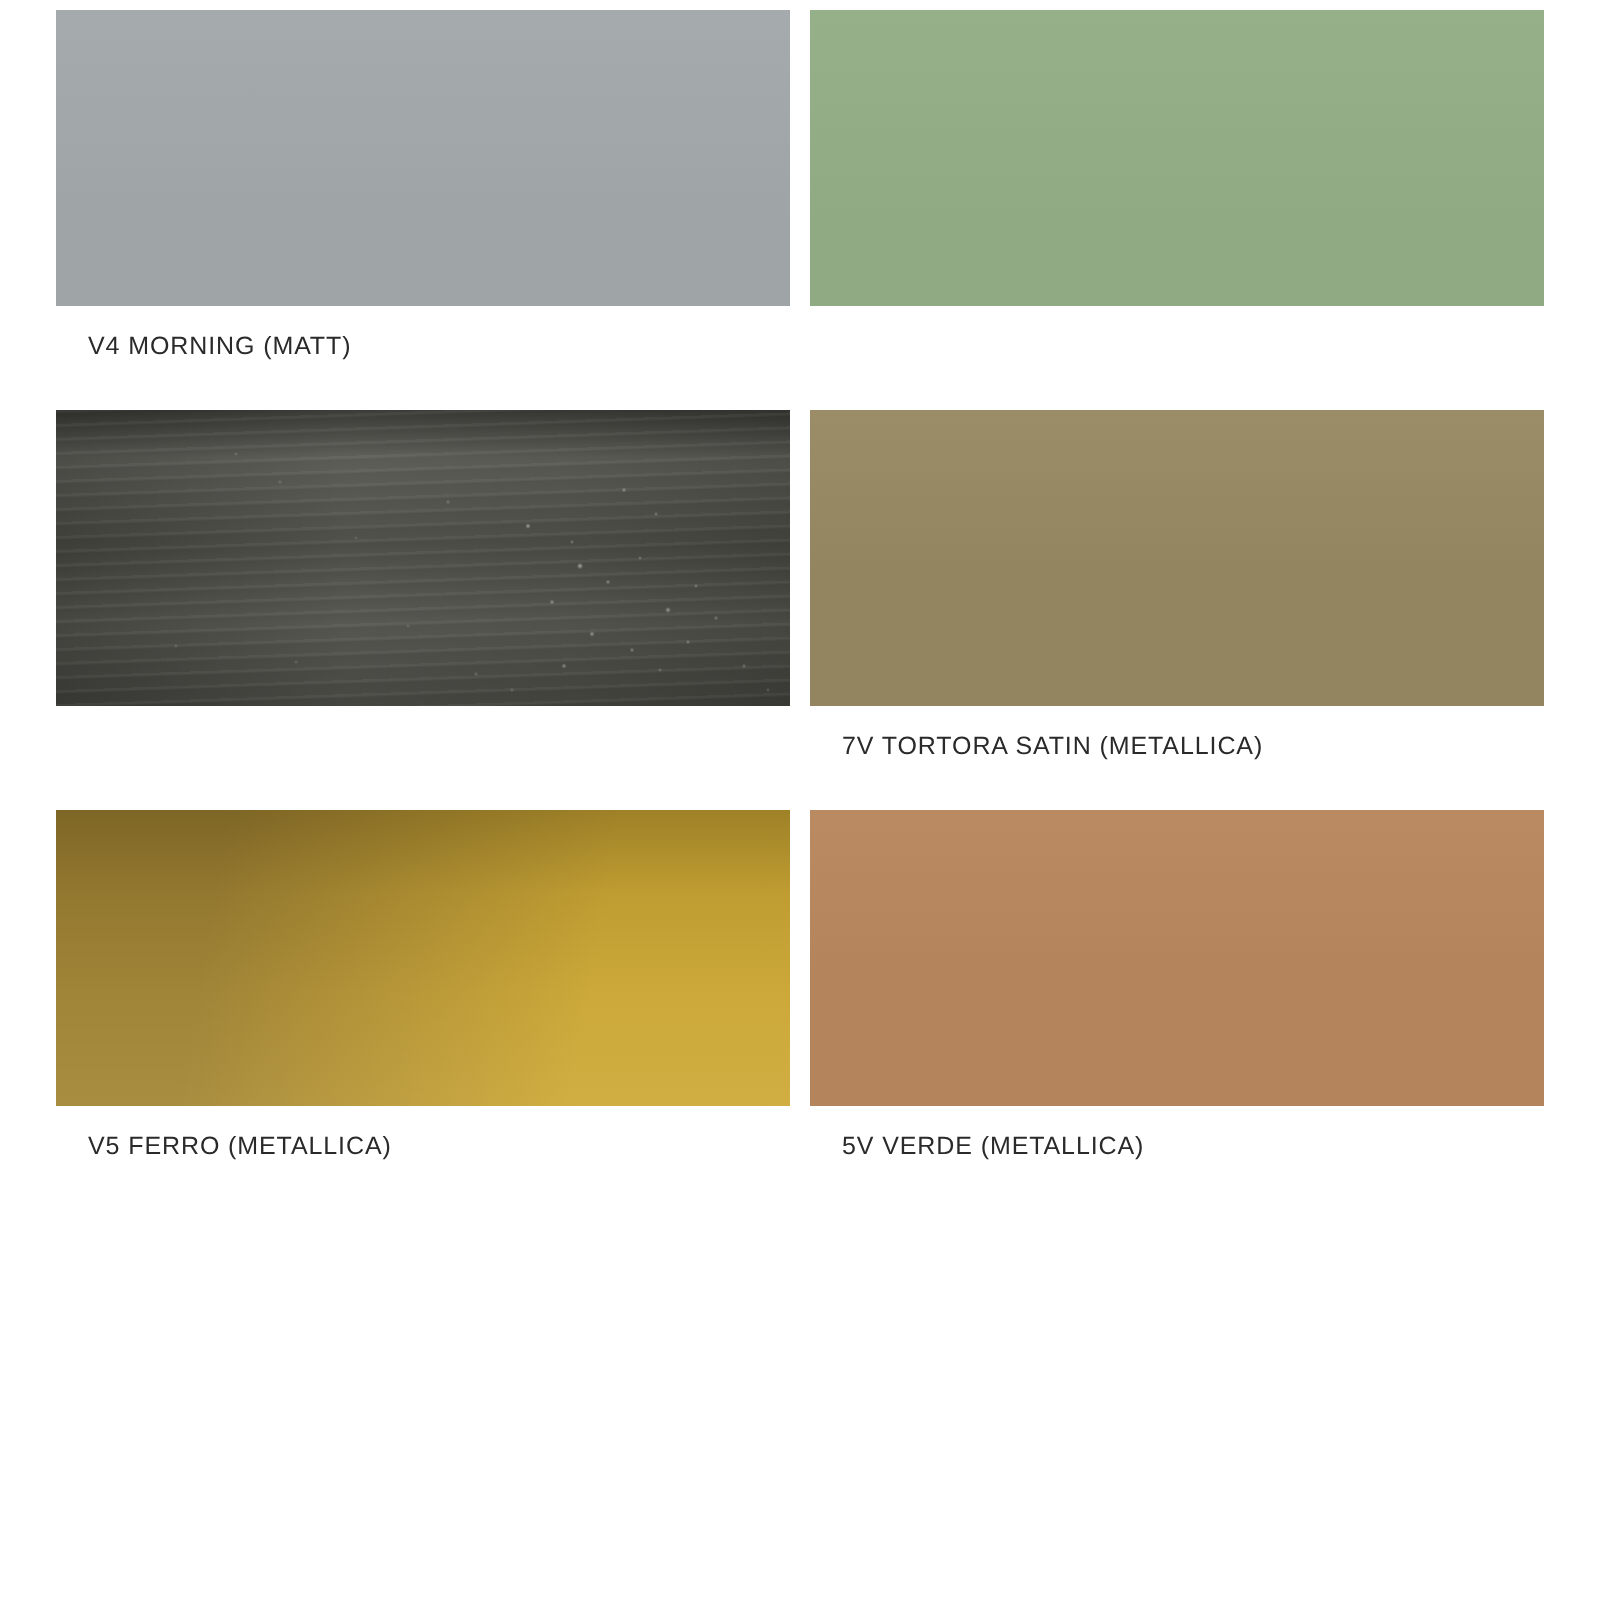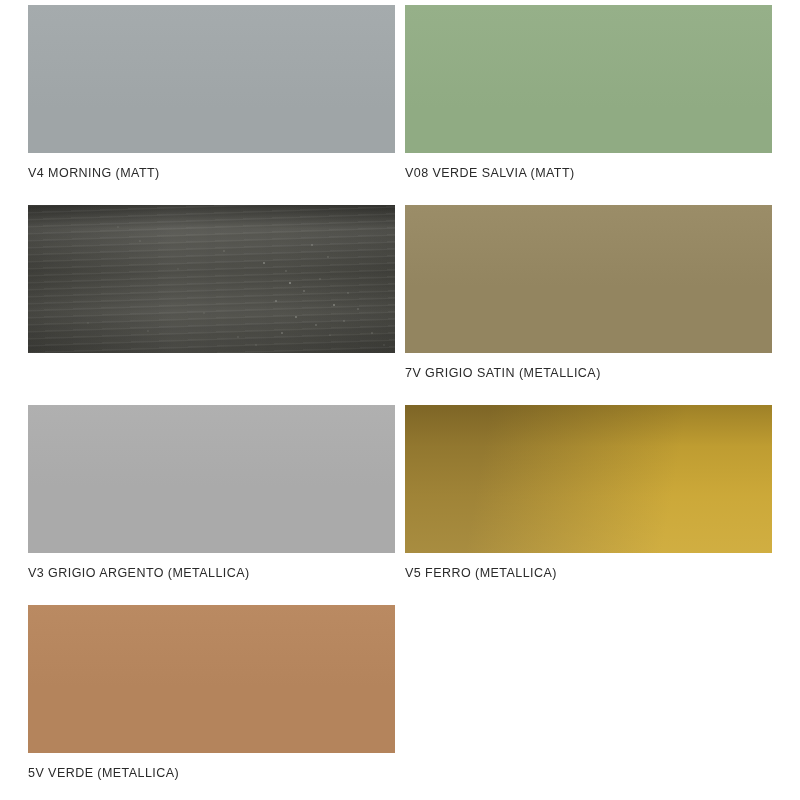--- a/index.html
+++ b/index.html
@@ -52,21 +52,21 @@
   .swatch-chip .tex-streaks,
   .swatch-chip .tex-speckle,
   .swatch-chip .tex-sheen {
     position: absolute;
     inset: 0;
     pointer-events: none;
   }
 
   .swatch-label {
     position: absolute;
-    left: 0;
+    left: 16px;
     top: 160px;
     font-size: 12.5px;
     letter-spacing: 0.45px;
     color: #2a2a2a;
     font-weight: 400;
     white-space: nowrap;
     line-height: 16px;
   }
 </style>
 </head>
@@ -75,40 +75,35 @@
 <div class="swatch-page">
   <div class="swatch-grid">
 
     <div class="swatch-cell">
       <div class="swatch-chip" id="chip-0" style="background: linear-gradient(rgb(165, 171, 173) 0%, rgb(159, 165, 167) 70%, rgb(159, 165, 167) 100%);"></div>
       <div class="swatch-label">V4 MORNING (MATT)</div>
     </div>
 
     <div class="swatch-cell">
       <div class="swatch-chip" id="chip-1" style="background: linear-gradient(rgb(150, 176, 137) 0%, rgb(144, 171, 131) 70%, rgb(144, 171, 131) 100%);"></div>
-      <div class="swatch-label">V08 VERDE SALVIA (MATT)</div>
     </div>
 
     <div class="swatch-cell">
       <div class="swatch-chip" id="chip-2" style="background-color: rgb(75, 75, 69);">
         <div class="tex-streaks" style="background: repeating-linear-gradient(178deg, rgba(255, 255, 255, 0.043) 0px, rgba(255, 255, 255, 0.043) 1px, rgba(0, 0, 0, 0.05) 2px, rgba(0, 0, 0, 0) 7px), linear-gradient(rgba(0, 0, 0, 0.28) 0%, rgba(255, 255, 255, 0.07) 16%, rgba(0, 0, 0, 0.04) 45%, rgba(255, 255, 255, 0.03) 72%, rgba(0, 0, 0, 0.16) 100%), linear-gradient(90deg, rgba(0, 0, 0, 0.12) 0%, rgba(255, 255, 255, 0.05) 40%, rgba(255, 255, 255, 0.02) 70%, rgba(0, 0, 0, 0.1) 100%);"></div>
         <div class="tex-speckle" style="background: radial-gradient(1.4px at 236px 58px, rgba(236, 238, 230, 0.5) 0%, rgba(236, 238, 230, 0) 100%), radial-gradient(1px at 258px 66px, rgba(236, 238, 230, 0.35) 0%, rgba(236, 238, 230, 0) 100%), radial-gradient(1.2px at 284px 40px, rgba(236, 238, 230, 0.4) 0%, rgba(236, 238, 230, 0) 100%), radial-gradient(1.1px at 300px 52px, rgba(236, 238, 230, 0.3) 0%, rgba(236, 238, 230, 0) 100%), radial-gradient(1.6px at 262px 78px, rgba(236, 238, 230, 0.55) 0%, rgba(236, 238, 230, 0) 100%), radial-gradient(1.2px at 276px 86px, rgba(236, 238, 230, 0.38) 0%, rgba(236, 238, 230, 0) 100%), radial-gradient(1px at 292px 74px, rgba(236, 238, 230, 0.32) 0%, rgba(236, 238, 230, 0) 100%), radial-gradient(1.3px at 248px 96px, rgba(236, 238, 230, 0.42) 0%, rgba(236, 238, 230, 0) 100%), radial-gradient(1.5px at 306px 100px, rgba(236, 238, 230, 0.46) 0%, rgba(236, 238, 230, 0) 100%), radial-gradient(1.1px at 320px 88px, rgba(236, 238, 230, 0.3) 0%, rgba(236, 238, 230, 0) 100%), radial-gradient(1.4px at 268px 112px, rgba(236, 238, 230, 0.44) 0%, rgba(236, 238, 230, 0) 100%), radial-gradient(1.2px at 288px 120px, rgba(236, 238, 230, 0.36) 0%, rgba(236, 238, 230, 0) 100%), radial-gradient(1px at 302px 130px, rgba(236, 238, 230, 0.28) 0%, rgba(236, 238, 230, 0) 100%), radial-gradient(1.3px at 254px 128px, rgba(236, 238, 230, 0.4) 0%, rgba(236, 238, 230, 0) 100%), radial-gradient(1.1px at 316px 116px, rgba(236, 238, 230, 0.33) 0%, rgba(236, 238, 230, 0) 100%), radial-gradient(1.2px at 330px 104px, rgba(236, 238, 230, 0.3) 0%, rgba(236, 238, 230, 0) 100%), radial-gradient(1px at 90px 22px, rgba(236, 238, 230, 0.22) 0%, rgba(236, 238, 230, 0) 100%), radial-gradient(1.1px at 112px 36px, rgba(236, 238, 230, 0.2) 0%, rgba(236, 238, 230, 0) 100%), radial-gradient(1px at 150px 64px, rgba(236, 238, 230, 0.18) 0%, rgba(236, 238, 230, 0) 100%), radial-gradient(1.2px at 196px 46px, rgba(236, 238, 230, 0.24) 0%, rgba(236, 238, 230, 0) 100%), radial-gradient(1px at 60px 118px, rgba(236, 238, 230, 0.2) 0%, rgba(236, 238, 230, 0) 100%), radial-gradient(1.1px at 120px 126px, rgba(236, 238, 230, 0.18) 0%, rgba(236, 238, 230, 0) 100%), radial-gradient(1px at 176px 108px, rgba(236, 238, 230, 0.2) 0%, rgba(236, 238, 230, 0) 100%), radial-gradient(1.1px at 210px 132px, rgba(236, 238, 230, 0.22) 0%, rgba(236, 238, 230, 0) 100%), radial-gradient(1.2px at 344px 128px, rgba(236, 238, 230, 0.26) 0%, rgba(236, 238, 230, 0) 100%), radial-gradient(1px at 356px 140px, rgba(236, 238, 230, 0.22) 0%, rgba(236, 238, 230, 0) 100%), radial-gradient(1.1px at 228px 140px, rgba(236, 238, 230, 0.2) 0%, rgba(236, 238, 230, 0) 100%);"></div>
       </div>
     </div>
 
 
     <div class="swatch-cell">
       <div class="swatch-chip" id="chip-4" style="background: linear-gradient(rgb(155, 141, 104) 0%, rgb(147, 133, 96) 55%, rgb(147, 133, 96) 100%);"></div>
-      <div class="swatch-label">7V GRIGIO SATIN (METALLICA)</div>
+      <div class="swatch-label">7V TORTORA SATIN (METALLICA)</div>
     </div>
 
-    <div class="swatch-cell">
-      <div class="swatch-chip" id="chip-5" style="background: linear-gradient(rgb(176, 176, 176) 0%, rgb(170, 170, 170) 55%, rgb(170, 170, 170) 100%);"></div>
-      <div class="swatch-label">V3 GRIGIO ARGENTO (METALLICA)</div>
-    </div>
 
     <div class="swatch-cell">
       <div class="swatch-chip" id="chip-6" style="background: linear-gradient(100deg, rgb(154, 126, 50) 0%, rgb(154, 126, 50) 22%, rgb(201, 165, 52) 72%, rgb(201, 165, 52) 100%);">
         <div class="tex-sheen" style="background: linear-gradient(rgba(60, 45, 10, 0.3) 0%, rgba(0, 0, 0, 0.05) 28%, rgba(255, 225, 140, 0.06) 62%, rgba(255, 230, 150, 0.14) 100%);"></div>
       </div>
       <div class="swatch-label">V5 FERRO (METALLICA)</div>
     </div>
 
     <div class="swatch-cell">
       <div class="swatch-chip" id="chip-7" style="background: linear-gradient(rgb(186, 138, 98) 0%, rgb(180, 132, 92) 55%, rgb(180, 132, 92) 100%);"></div>

